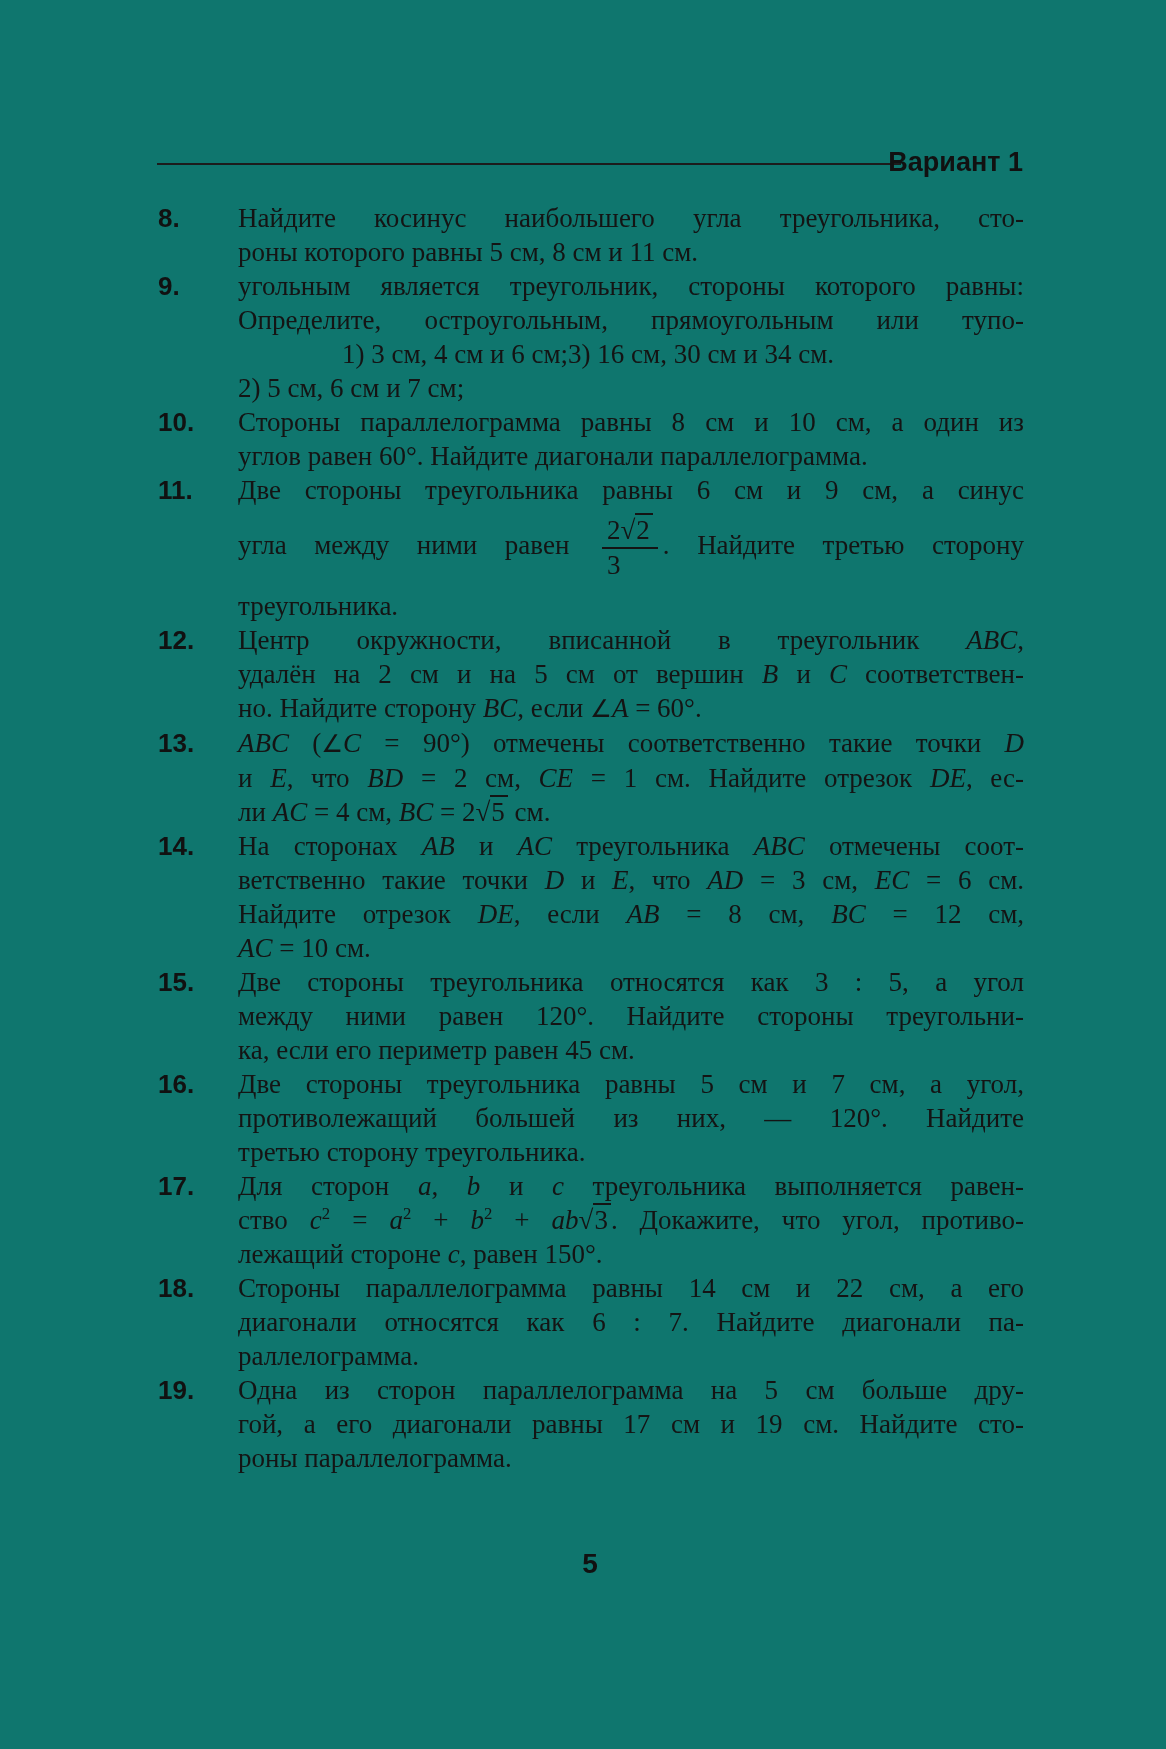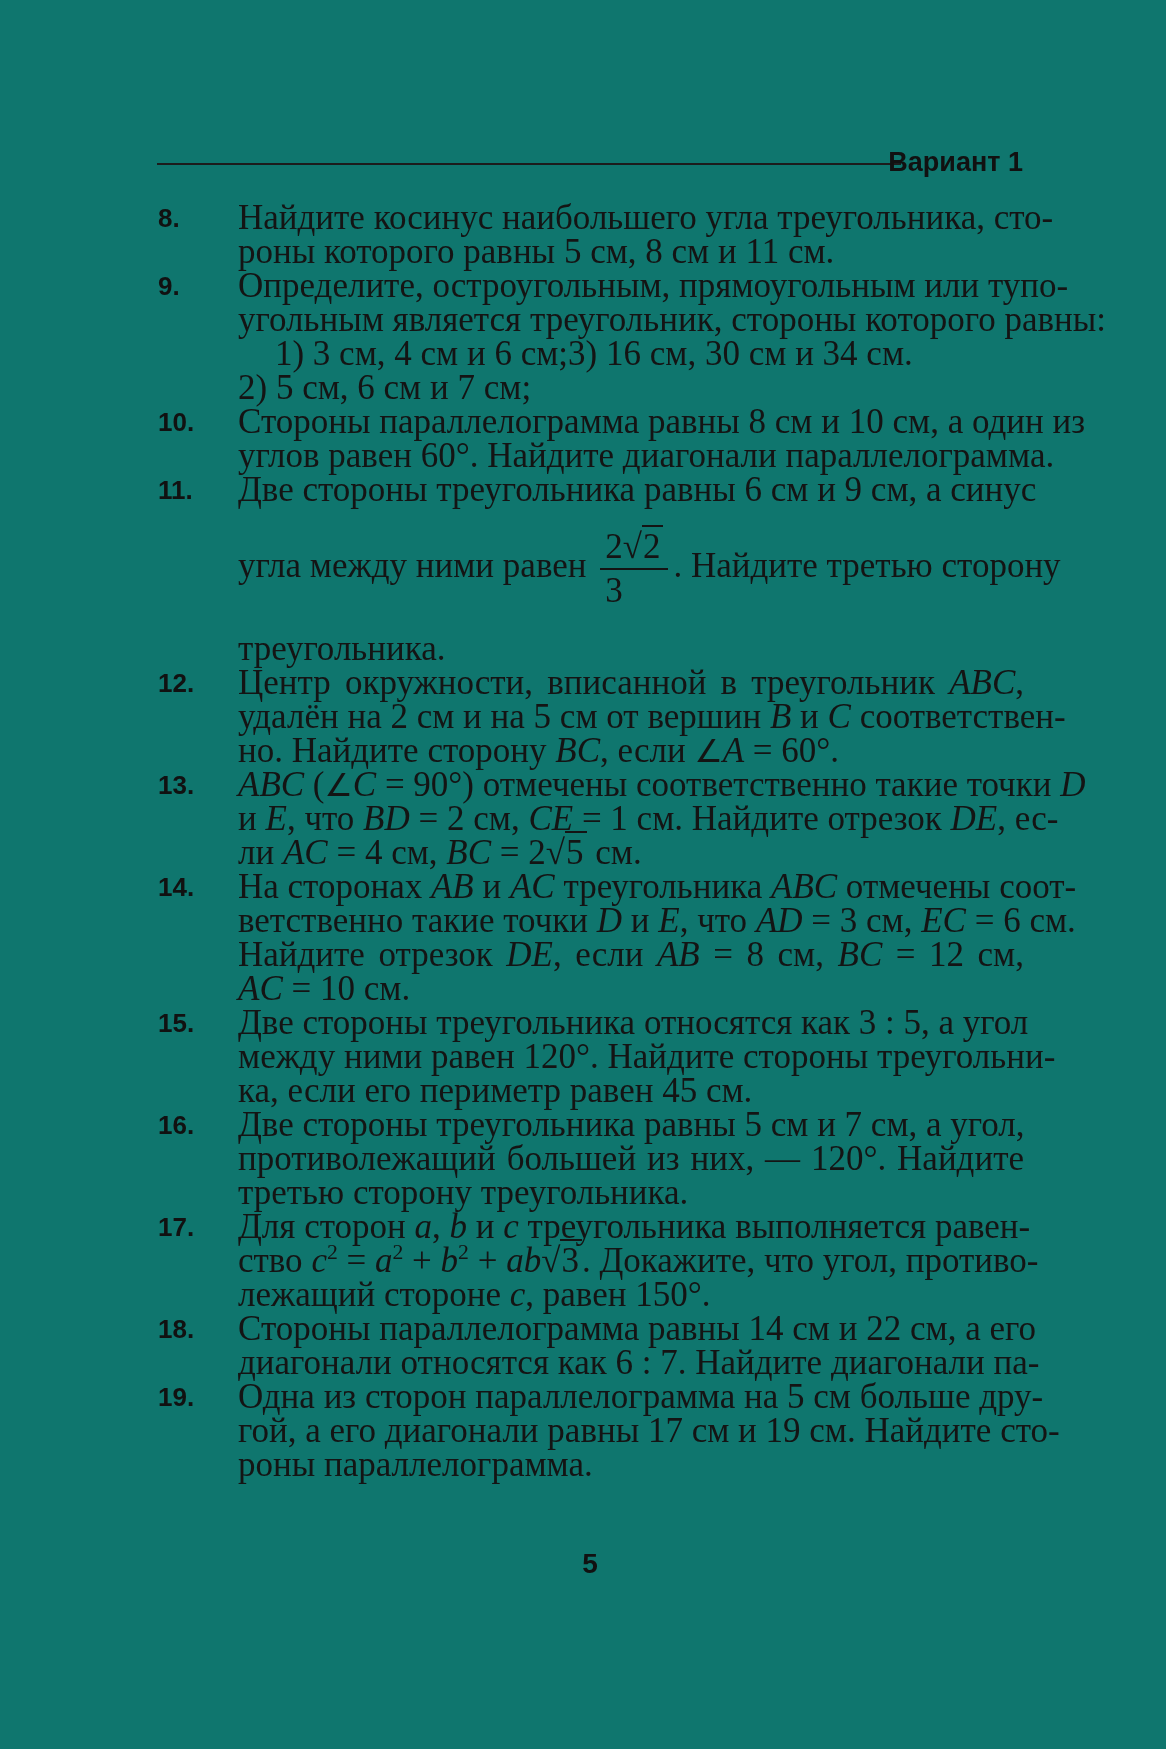--- a/index.html
+++ b/index.html
@@ -27,32 +27,32 @@
   }
   .problem { display:flex; align-items:flex-start; }
   .problem-number {
     flex:0 0 80px; width:80px;
     font-family:"Liberation Sans", sans-serif;
     font-weight:bold; font-size:26px; line-height:34px;
     color:#111;
   }
   .problem-body {
     flex:1 1 auto; width:786px;
-    font-size:35px; line-height:34px;
+    font-size:27px; line-height:34px;
   }
   .line { white-space:nowrap; min-height:34px; }
   .line.stretch { text-align:justify; text-align-last:justify; }
   .line.cols .col1 { display:inline-block; width:42%;text-align:right; }
   .line i { }
   sup { font-size:0.62em; line-height:0; vertical-align:super; }
   .sq  { white-space:nowrap; }
   .sq .rad { border-top:2px solid #141414; padding:0 3px 0 1px; }
   .frac {
     display:inline-block; vertical-align:middle;
-    text-align:center; margin:16px 5px; line-height:1.15;
+    text-align:center; margin:4px 5px; line-height:1.15;
     padding:4px 0;
   }
   .frac .fn { display:block; padding:0 5px 1px; }
   .frac .fd { display:block; border-top:2px solid #141414; padding:1px 5px 0; }
   .ang { font-family:"DejaVu Sans", sans-serif; font-size:0.9em; }
   .pageno {
     position:absolute; top:1548px; left:0; width:1180px;
     text-align:center;
     font-family:"Liberation Sans", sans-serif;
     font-weight:bold; font-size:28px; color:#111;
@@ -68,22 +68,22 @@
       <div class="problem">
         <div class="problem-number">8.</div>
         <div class="problem-body">
           <div class="line stretch">Найдите косинус наибольшего угла треугольника, сто-</div>
           <div class="line">роны которого равны 5 см, 8 см и 11 см.</div>
         </div>
       </div>
       <div class="problem">
         <div class="problem-number">9.</div>
         <div class="problem-body">
+          <div class="line stretch">угольным является треугольник, стороны которого равны:</div>
           <div class="line stretch">Определите, остроугольным, прямоугольным или тупо-</div>
-          <div class="line stretch">угольным является треугольник, стороны которого равны:</div>
           <div class="line cols"><span class="col col1">1) 3 см, 4 см и 6 см;</span><span class="col col2">3) 16 см, 30 см и 34 см.</span></div>
           <div class="line">2) 5 см, 6 см и 7 см;</div>
         </div>
       </div>
       <div class="problem">
         <div class="problem-number">10.</div>
         <div class="problem-body">
           <div class="line stretch">Стороны параллелограмма равны 8 см и 10 см, а один из</div>
           <div class="line">углов равен 60°. Найдите диагонали параллелограмма.</div>
         </div>
@@ -143,20 +143,21 @@
           <div class="line stretch">Для сторон <i>a</i>, <i>b</i> и <i>c</i> треугольника выполняется равен-</div>
           <div class="line stretch">ство <i>c</i><sup>2</sup> = <i>a</i><sup>2</sup> + <i>b</i><sup>2</sup> + <i>ab</i><span class="sq">√<span class="rad">3</span></span>. Докажите, что угол, противо-</div>
           <div class="line">лежащий стороне <i>c</i>, равен 150°.</div>
         </div>
       </div>
       <div class="problem">
         <div class="problem-number">18.</div>
         <div class="problem-body">
           <div class="line stretch">Стороны параллелограмма равны 14 см и 22 см, а его</div>
           <div class="line stretch">диагонали относятся как 6 : 7. Найдите диагонали па-</div>
+          <div class="line">раллелограмма.</div>
         </div>
       </div>
       <div class="problem">
         <div class="problem-number">19.</div>
         <div class="problem-body">
           <div class="line stretch">Одна из сторон параллелограмма на 5 см больше дру-</div>
           <div class="line stretch">гой, а его диагонали равны 17 см и 19 см. Найдите сто-</div>
           <div class="line">роны параллелограмма.</div>
         </div>
       </div>

